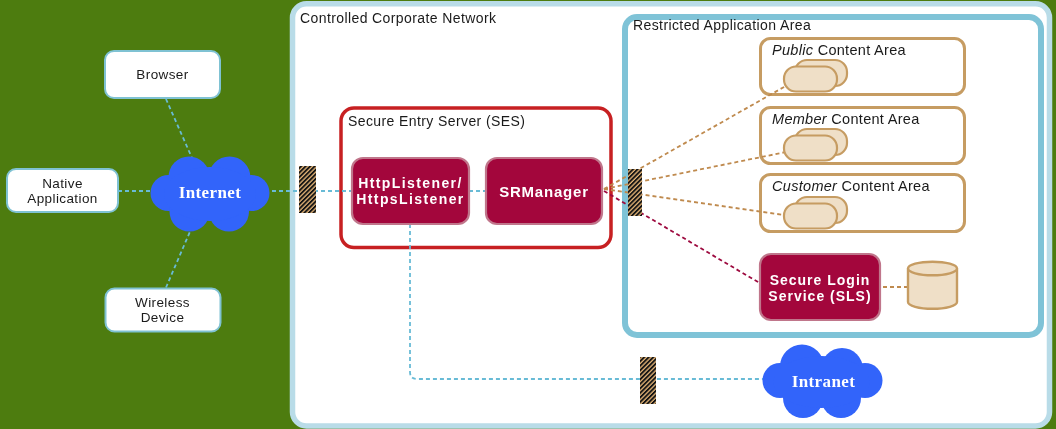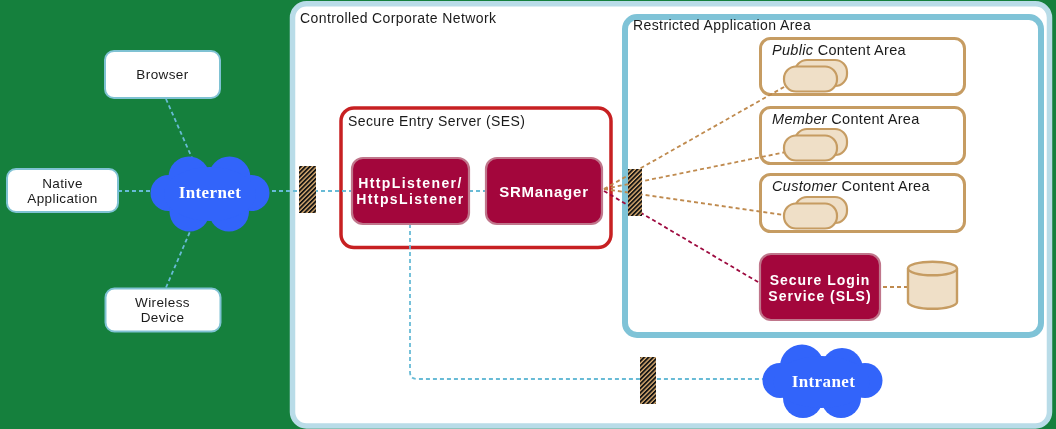--- a/index.html
+++ b/index.html
@@ -1,16 +1,16 @@
 <!DOCTYPE html>
 <html><head>
 <meta charset="utf-8">
 <style>
   html,body{margin:0;padding:0;background:#ffffff;}
-  #stage{position:relative;width:1056px;height:429px;background:#15803d;overflow:hidden;
+  #stage{position:relative;width:1056px;height:429px;background:#4d7c0f;overflow:hidden;
          font-family:"Liberation Sans", sans-serif;}
   svg{position:absolute;left:0;top:0;}
 </style>
 </head>
 <body>
 <div id="stage">
 <svg width="1056" height="429" viewBox="0 0 1056 429">
   <defs>
     <pattern id="fw" patternUnits="userSpaceOnUse" width="3.2" height="3.2" patternTransform="rotate(45)">
       <rect width="3.2" height="3.2" fill="#E5B577"></rect>

